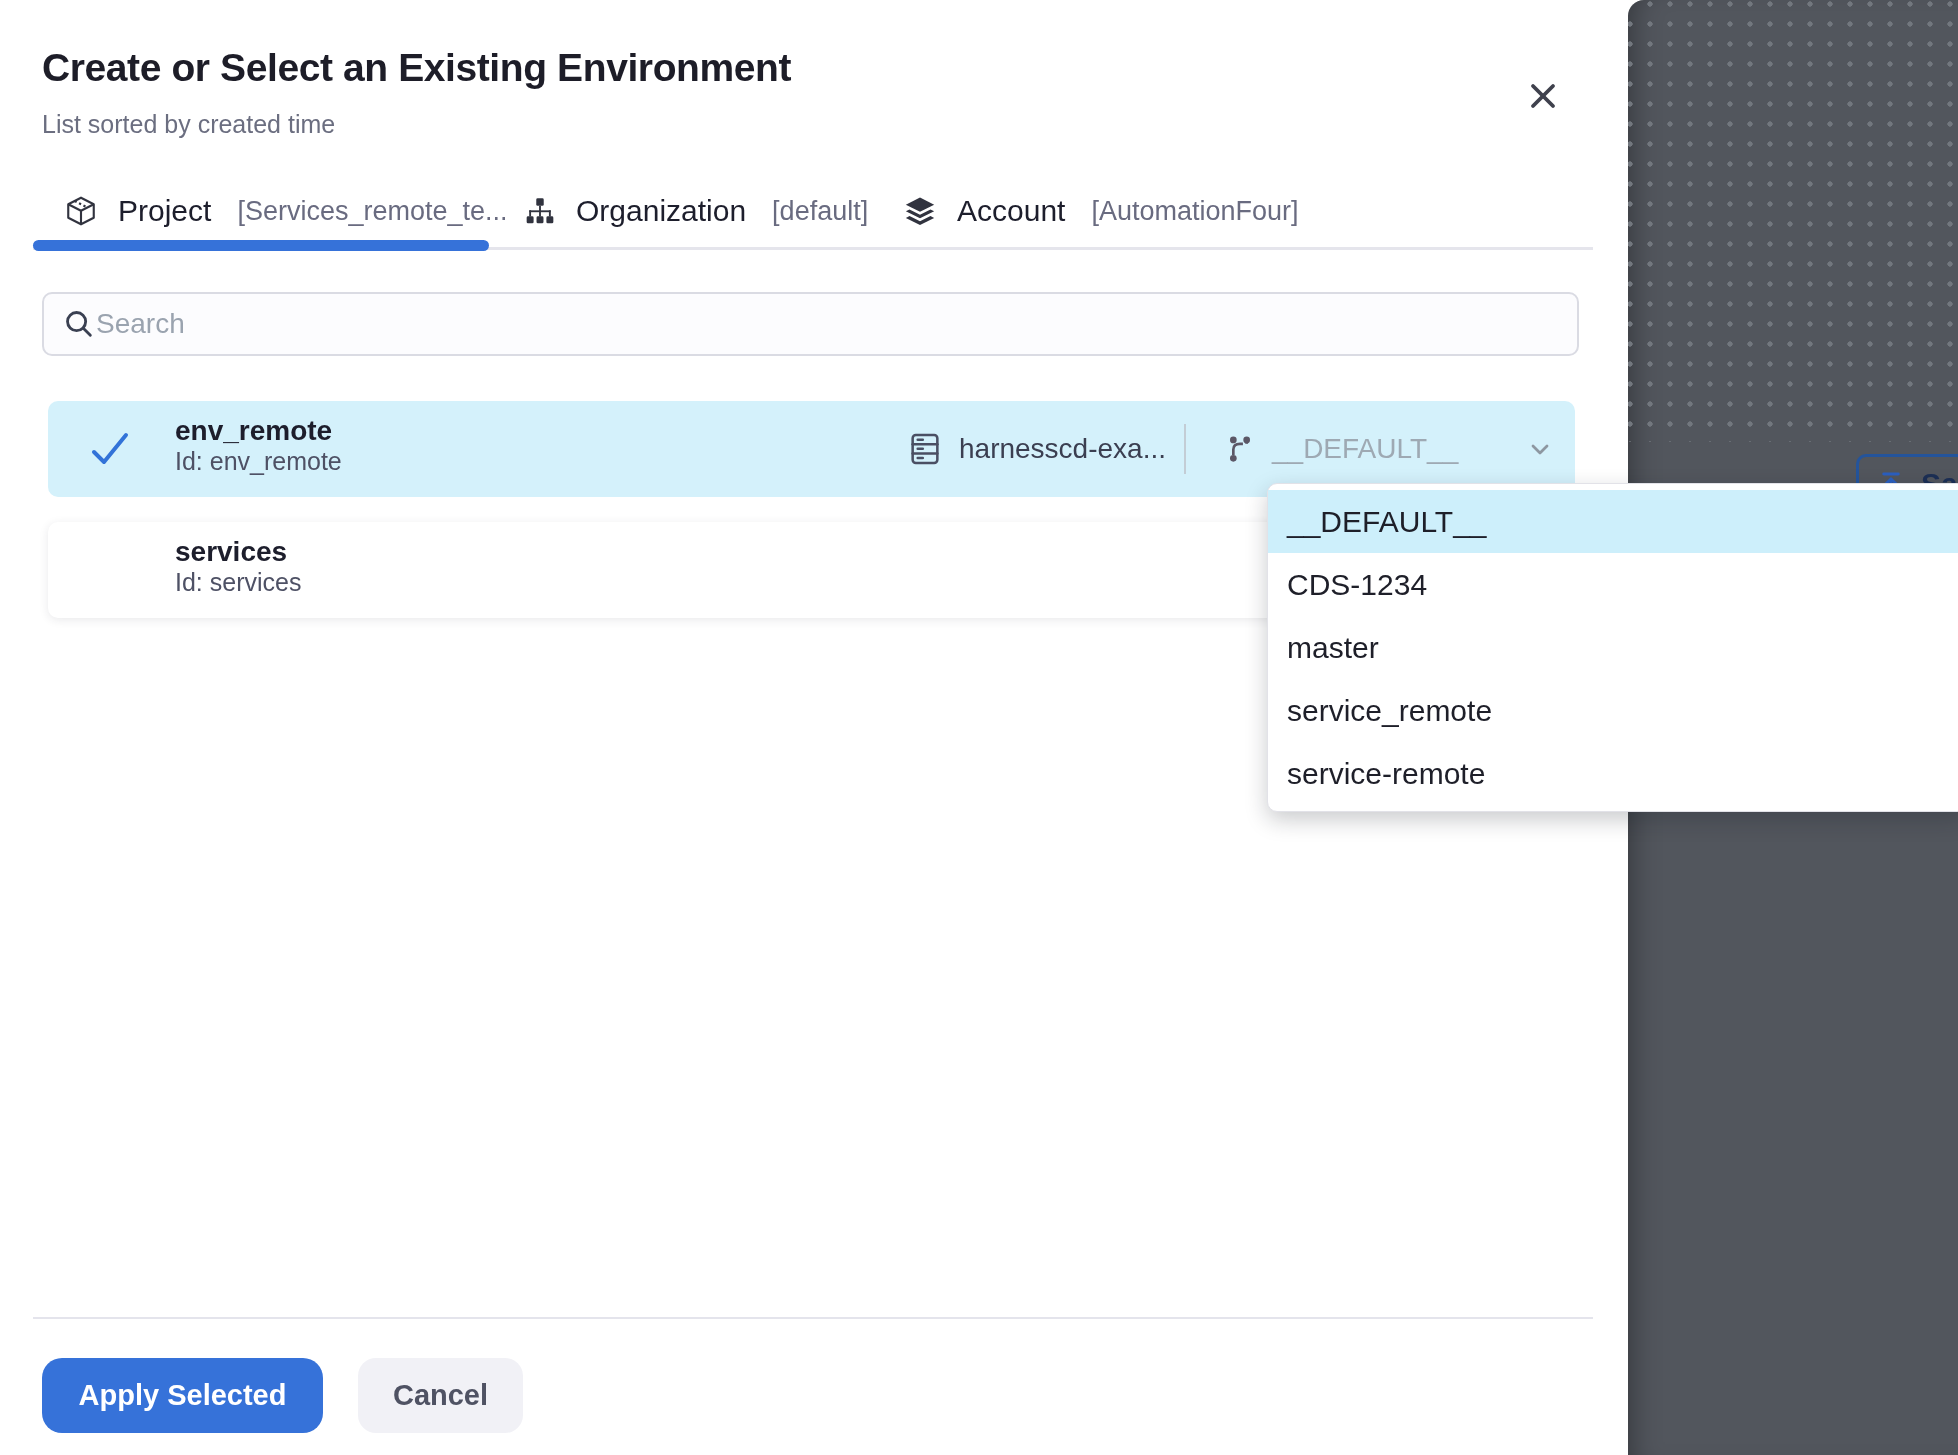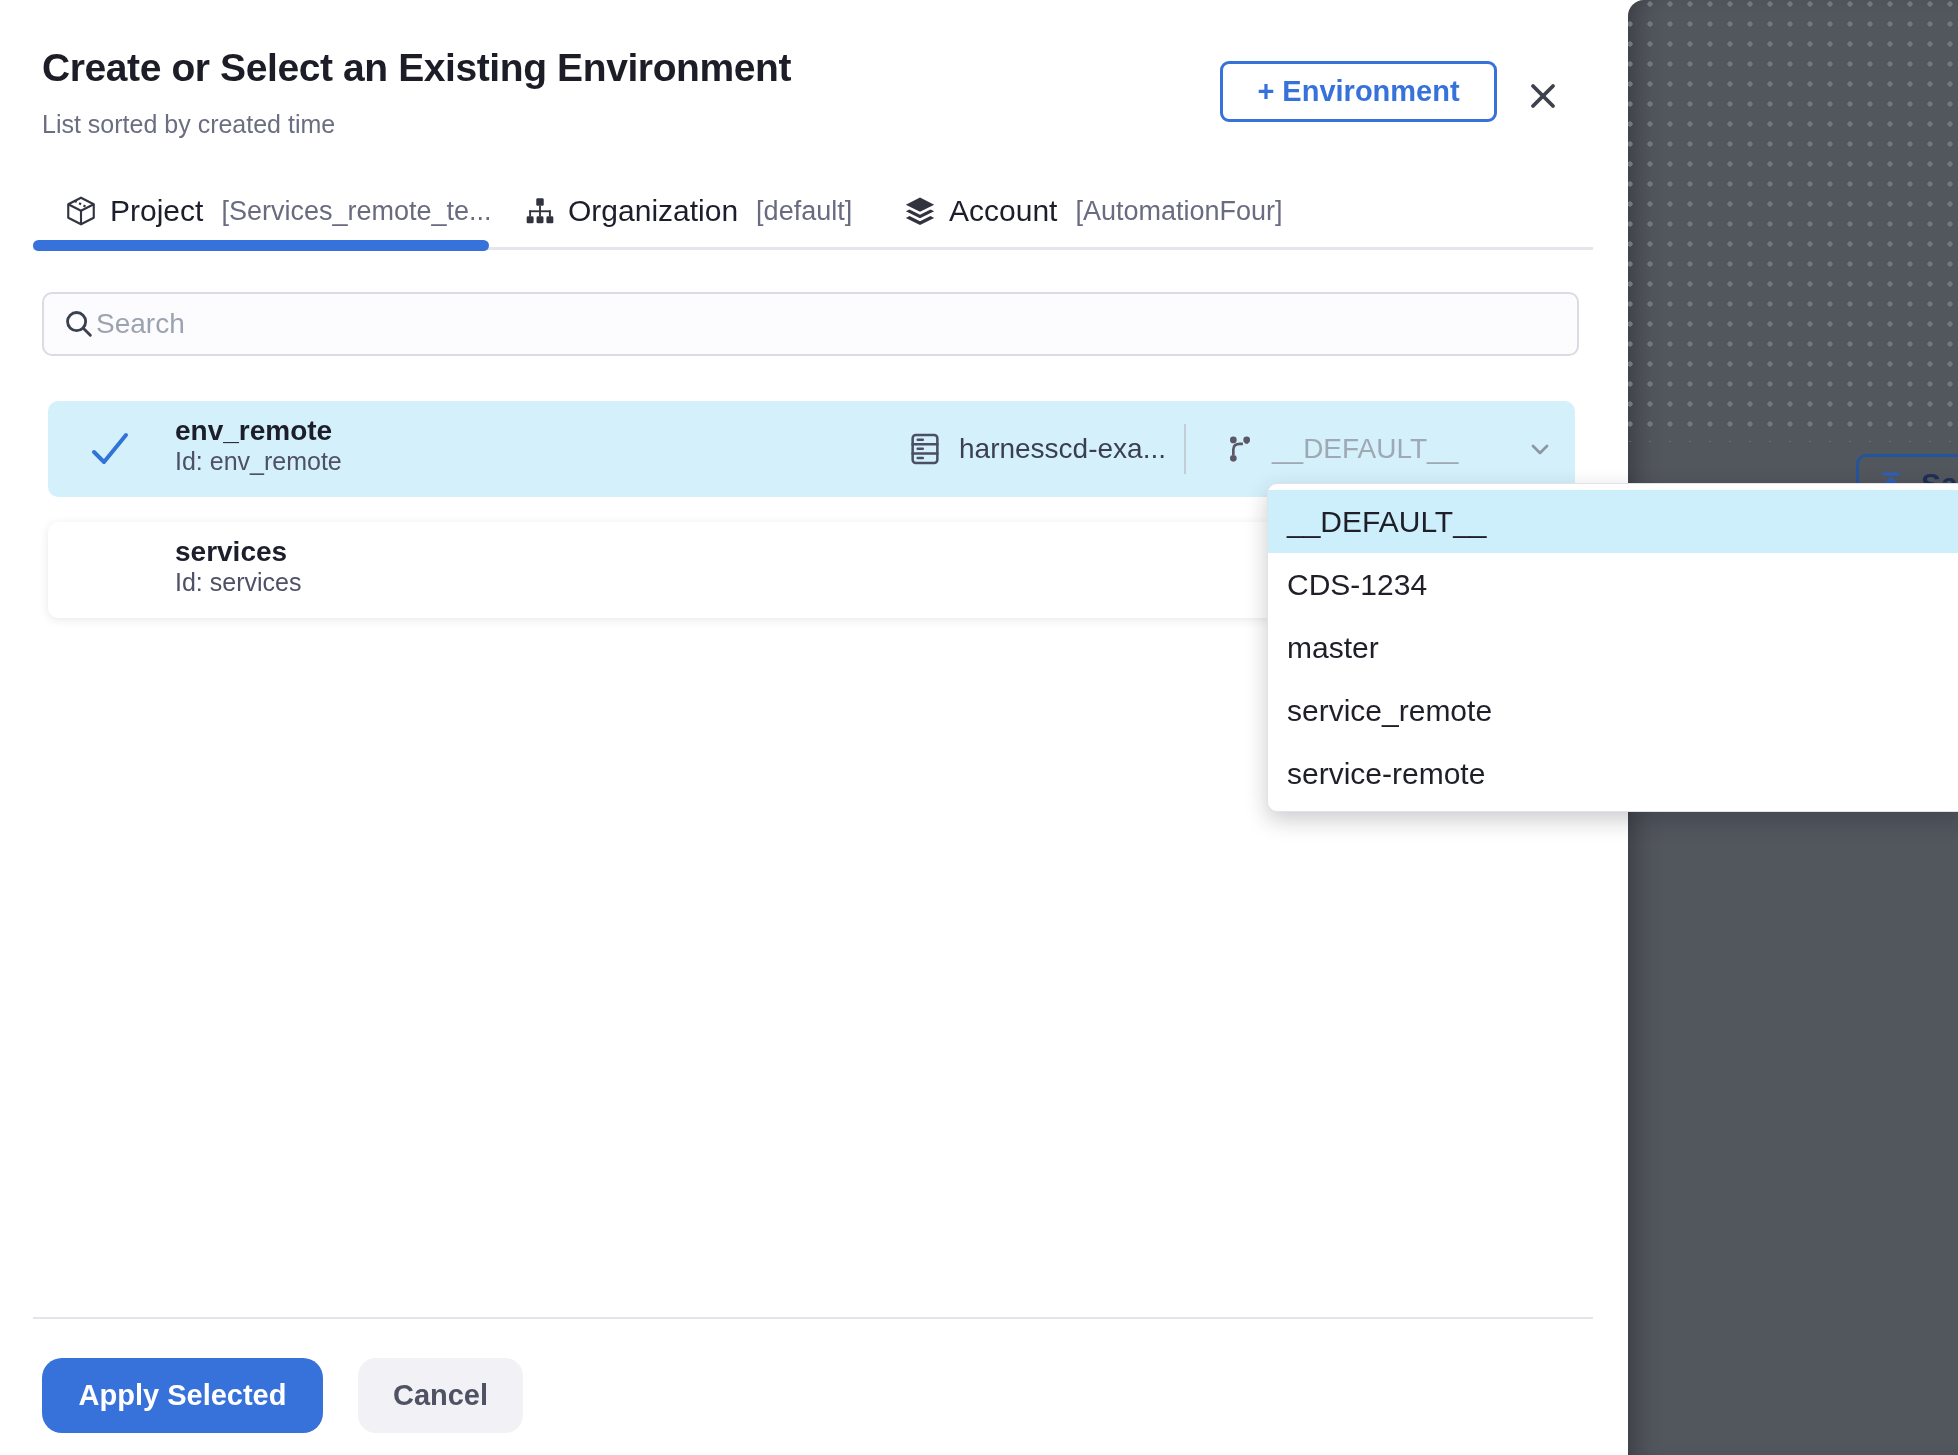--- a/index.html
+++ b/index.html
@@ -20,21 +20,21 @@
   .page-title{position:absolute;left:42px;top:46px;font-size:39px;font-weight:700;color:#1D1D28;letter-spacing:-0.4px;}
   .subtitle{position:absolute;left:42px;top:110px;font-size:25px;color:#6B6E80;}
 
   .btn-outline{position:absolute;left:1220px;top:61px;width:277px;height:61px;
     border:3px solid var(--accent);border-radius:9px;background:#fff;color:var(--accent);
     font-family:inherit;font-size:29px;font-weight:700;display:flex;align-items:center;justify-content:center;cursor:pointer;}
 
   .close-btn{position:absolute;left:1519px;top:72px;width:48px;height:48px;display:flex;align-items:center;justify-content:center;cursor:pointer;background:none;border:none;}
 
   
-  .tab{position:absolute;top:184px;height:54px;display:flex;align-items:center;gap:12px;cursor:pointer;}
+  .tab{position:absolute;top:184px;height:54px;display:flex;align-items:center;gap:20px;cursor:pointer;}
   .tab-project{left:64px;}
   .tab-organization{left:524px;}
   .tab-account{left:903px;}
   .tab-label{font-size:30px;font-weight:500;color:#1D1E2C;}
   .tab-scope{font-size:27px;color:#696B80;margin-left:6px;}
   .tab-underline{position:absolute;left:33px;top:240px;width:456px;height:11px;border-radius:6px;background:var(--accent);z-index:2;}
   .tabs-baseline{position:absolute;left:33px;top:247px;width:1560px;height:3px;background:#E5E5EC;}
 
   
   .searchbox{position:absolute;left:42px;top:292px;width:1537px;height:64px;border:2px solid #DADBE3;
@@ -85,21 +85,20 @@
 </head>
 <body>
 
 <div class="screen">
 
   <div class="modal">
 
     <h1 class="page-title">Create or Select an Existing Environment</h1>
     <div class="subtitle">List sorted by created time</div>
 
-    <button class="btn-outline">+ Environment</button>
 
     <button class="close-btn">
       <svg width="40" height="40" viewBox="0 0 24 24" fill="none" stroke="#3F414D" stroke-width="2.3" stroke-linecap="round">
         <line x1="6" y1="6" x2="18" y2="18"></line>
           <line x1="18" y1="6" x2="6" y2="18"></line>
       </svg>
     </button>
 
     <div class="tab tab-project">
       <span>

